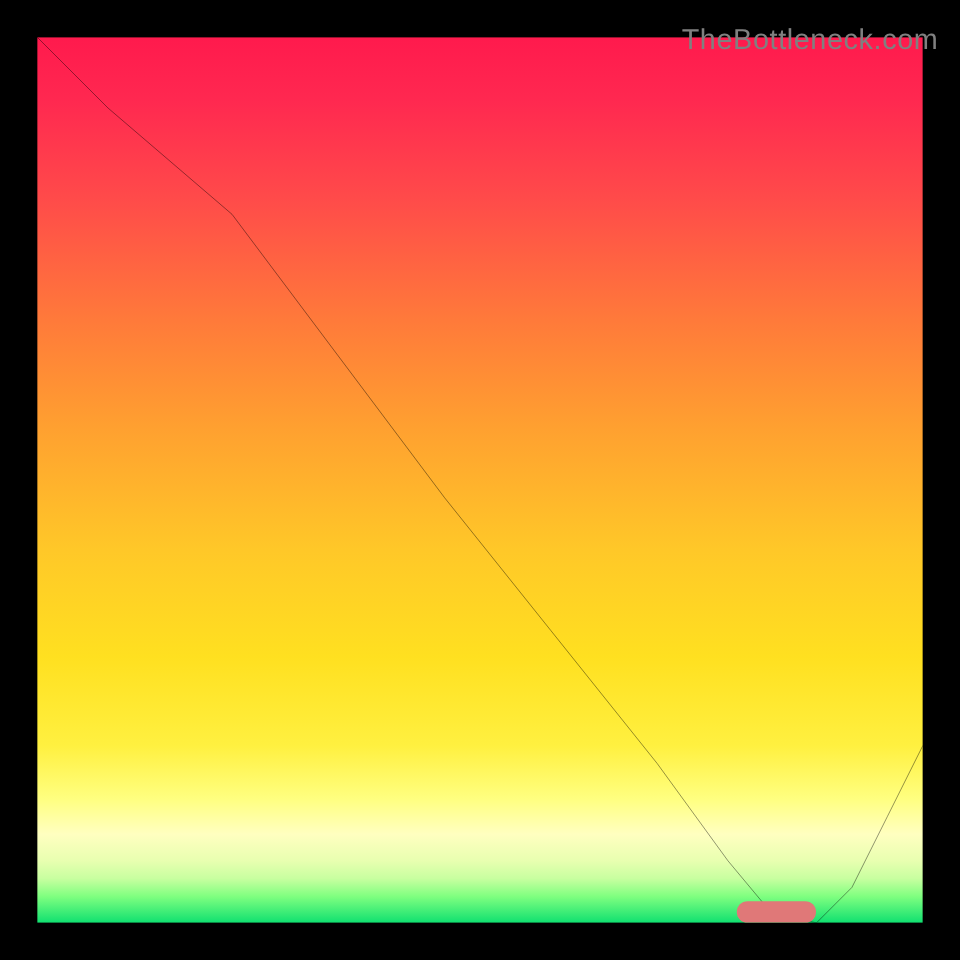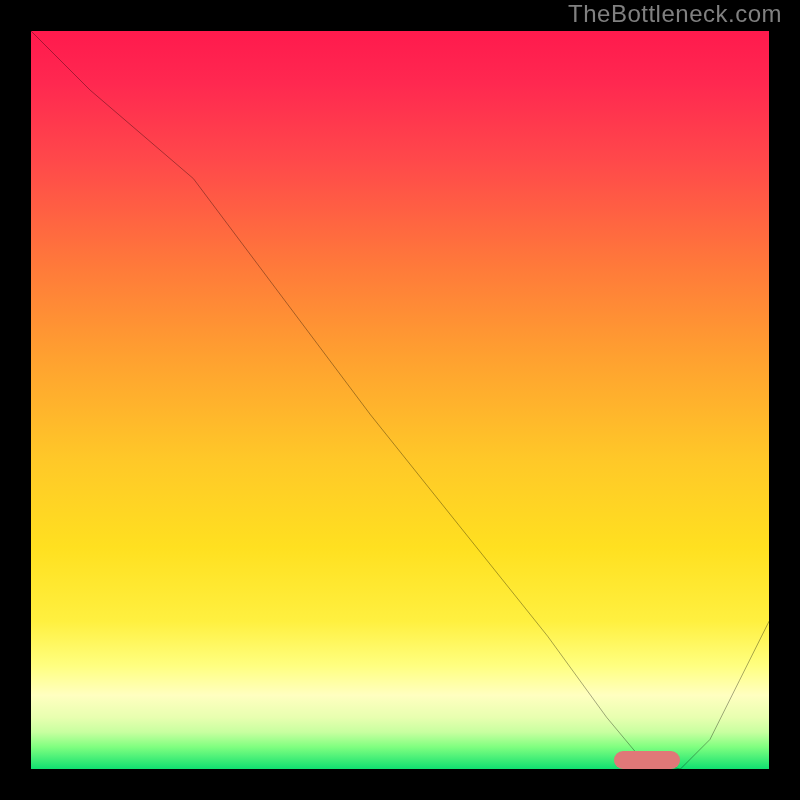--- a/index.html
+++ b/index.html
@@ -10,21 +10,21 @@
     background: #000000;
     overflow: hidden;
   }
   .frame {
     position: relative;
     width: 800px;
     height: 800px;
   }
   .watermark {
     position: absolute;
-    top: 0;
+    top: 20px;
     right: 18px;
     color: #808080;
     font-family: Arial, Helvetica, sans-serif;
     font-size: 24px;
     font-weight: 400;
     letter-spacing: 0.5px;
     z-index: 20;
   }
   .plot-area {
     position: absolute;

